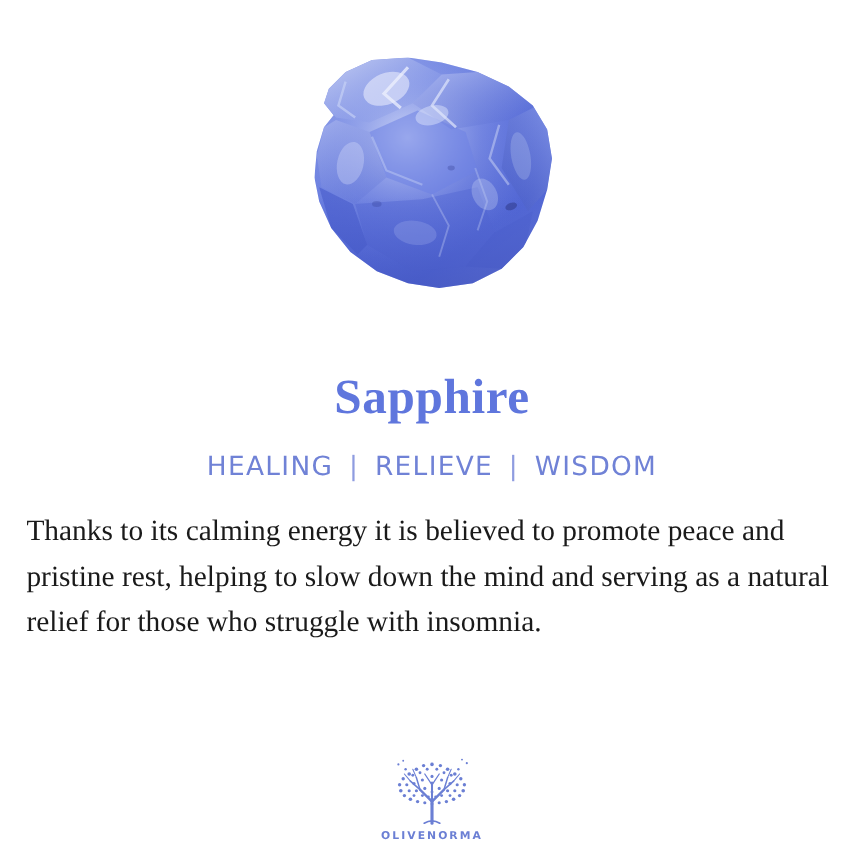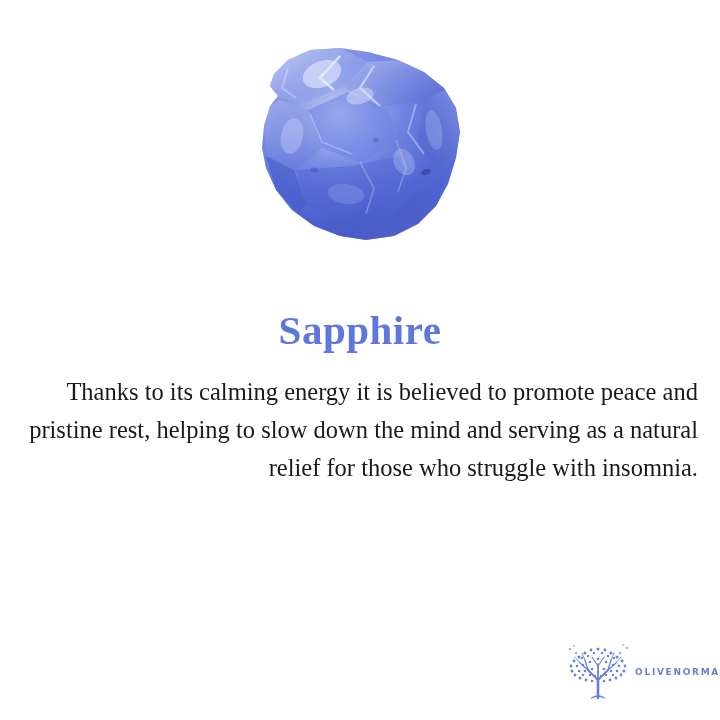--- a/index.html
+++ b/index.html
@@ -73,35 +73,34 @@
     color: #8f9ce0;
     padding: 0 5px;
   }
 
   
   .description {
     font-family: "Liberation Serif", "DejaVu Serif", serif;
     font-size: 24.5px;
     line-height: 38px;
     color: #1a1a1a;
-    text-align: right;
+    text-align: left;
     width: 676px;
     margin-top: 22px;
   }
 
   
   .brand {
     position: absolute;
     left: 0;
     right: 0;
     bottom: 18px;
     display: flex;
-    flex-direction: row;
+    flex-direction: column;
     align-items: center;
-    justify-content: flex-end;
   }
 
   .brand-mark {
     width: 74px;
     height: 62px;
     display: block;
   }
 
   .brand-name {
     font-family: "DejaVu Sans", "Liberation Sans", sans-serif;
@@ -199,20 +198,27 @@
           <ellipse cx="178" cy="128" rx="5" ry="3" fill="#29307a" opacity="0.45" transform="rotate(-20 178 128)"></ellipse>
           <ellipse cx="128" cy="96" rx="3" ry="2" fill="#30398c" opacity="0.3"></ellipse>
           <ellipse cx="66" cy="126" rx="4" ry="2.5" fill="#2f3a8e" opacity="0.28"></ellipse>
         </g>
       </svg>
     </div>
   </div>
 
   <h1 class="title">Sapphire</h1>
 
+  <div class="keywords">
+    <span>HEALING</span>
+    <span class="kw-sep">|</span>
+    <span>RELIEVE</span>
+    <span class="kw-sep">|</span>
+    <span>WISDOM</span>
+  </div>
 
   <p class="description">Thanks to its calming energy it is believed to promote peace and pristine rest, helping to slow down the mind and serving as a natural relief for those who struggle with insomnia.</p>
 
   <div class="brand">
     <svg class="brand-mark" viewBox="0 0 74 62" xmlns="http://www.w3.org/2000/svg">
       <g stroke="#6b7fd4" stroke-linecap="round" fill="none">
 
         <path d="M37,58 L37,38" stroke-width="2.6"></path>
         <path d="M30.5,58 Q37,54 43.5,58" stroke-width="1.4"></path>
 

